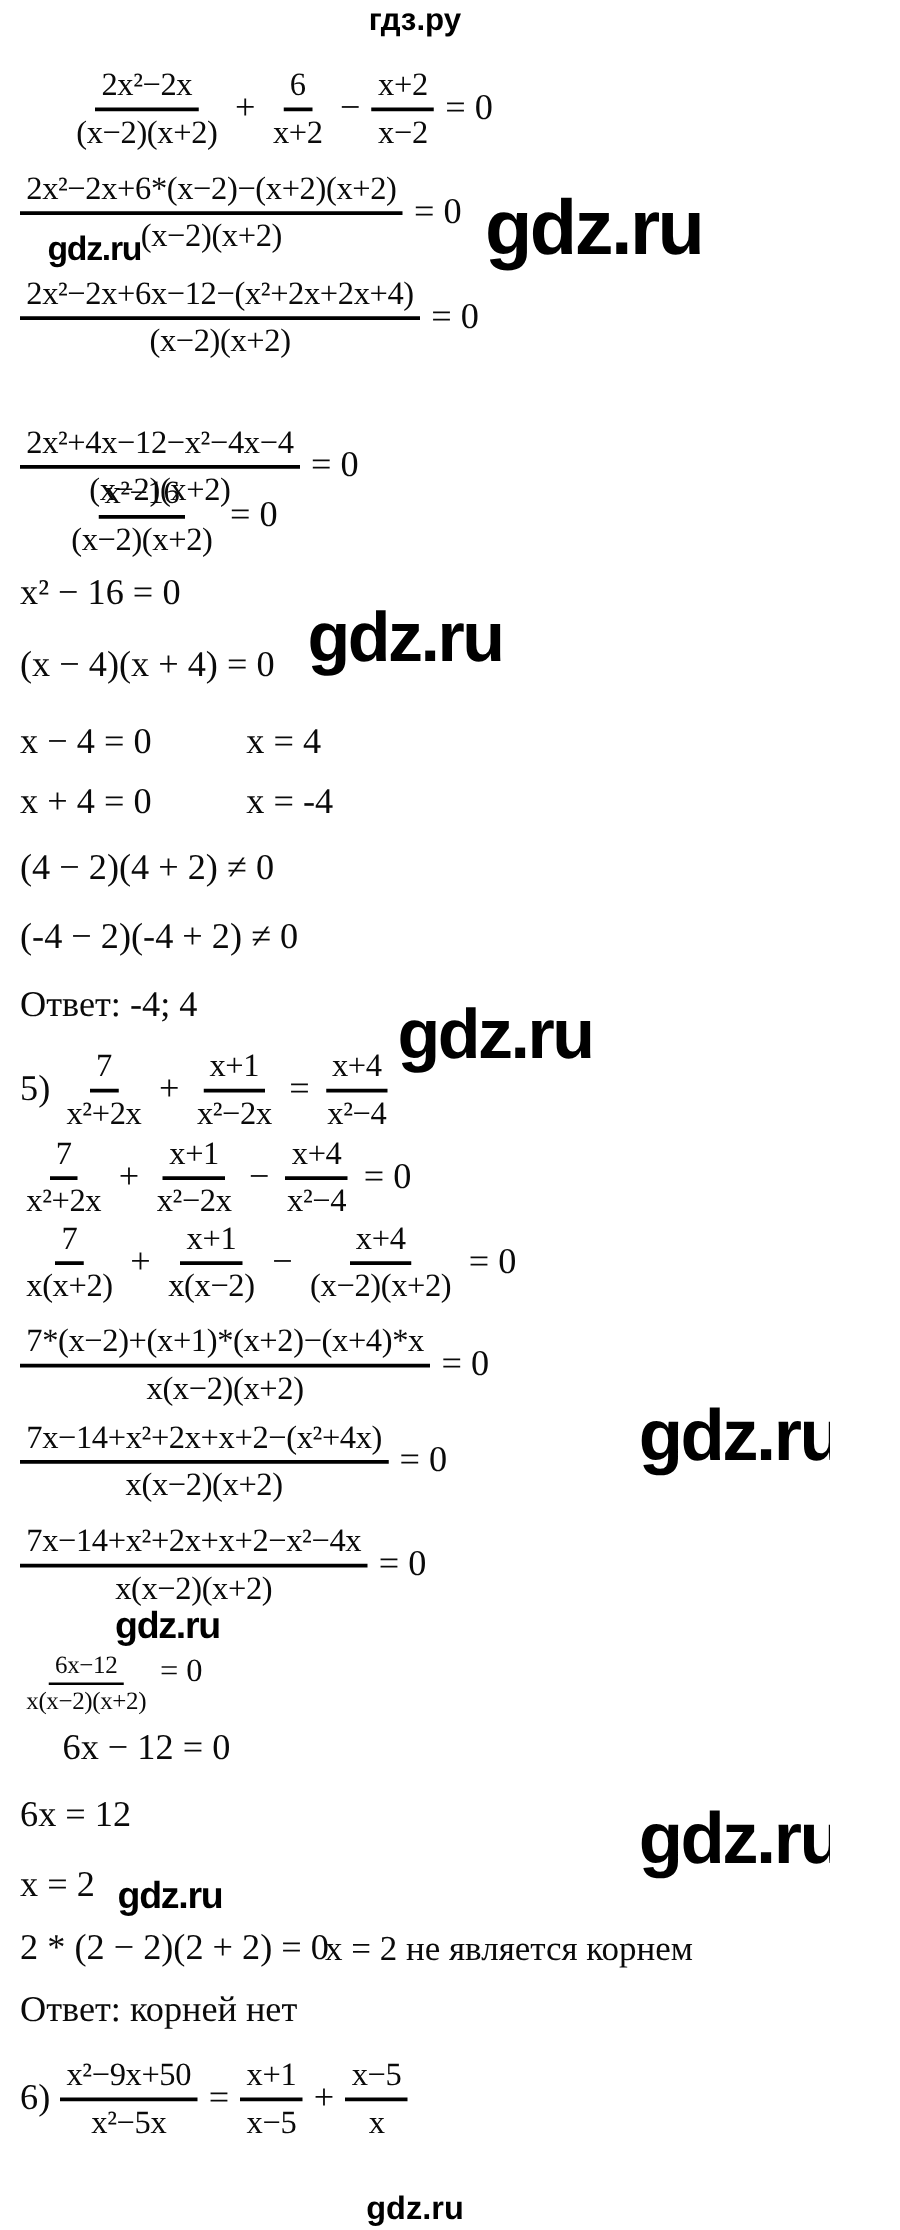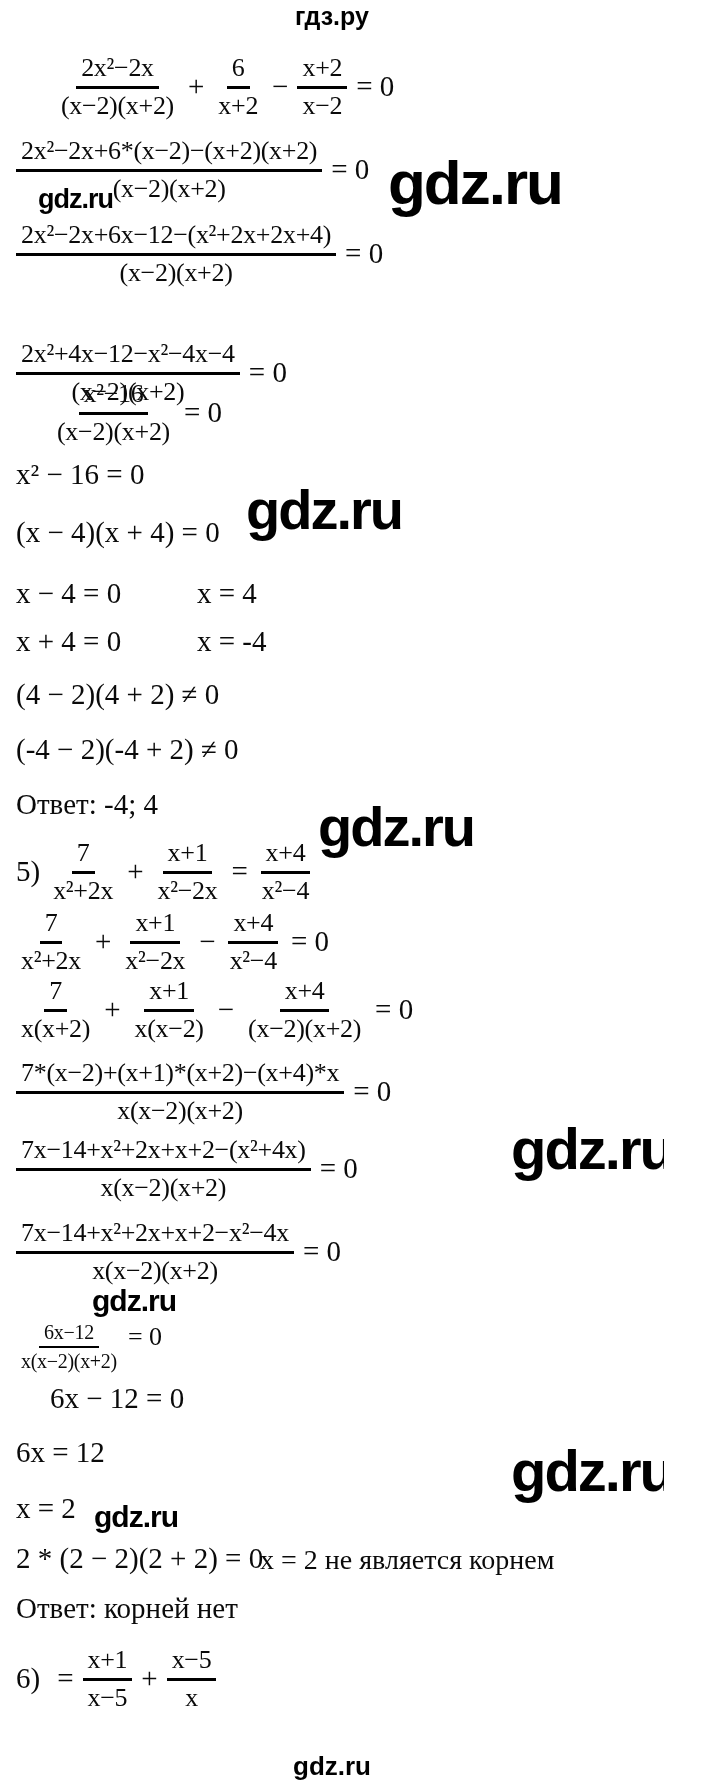--- a/index.html
+++ b/index.html
@@ -218,20 +218,24 @@
   </div>
   <div class="line" style="left:260px;top:1544px;font-size:28px;">
     <span>x = 2 не является корнем</span>
   </div>
   <div class="line" style="left:16px;top:1592px;text-align:center;">
     <span>Ответ: корней нет</span>
   </div>
 
   <div class="line" style="left:16px;top:1645px;">
     <span class="lbl">6)</span>
+    <span class="frac">
+      <span class="num">x²−9x+50</span>
+      <span class="den">x²−5x</span>
+    </span>
     <span class="op">=</span>
     <span class="frac">
       <span class="num">x+1</span>
       <span class="den">x−5</span>
     </span>
     <span class="op">+</span>
     <span class="frac">
       <span class="num">x−5</span>
       <span class="den">x</span>
     </span>

